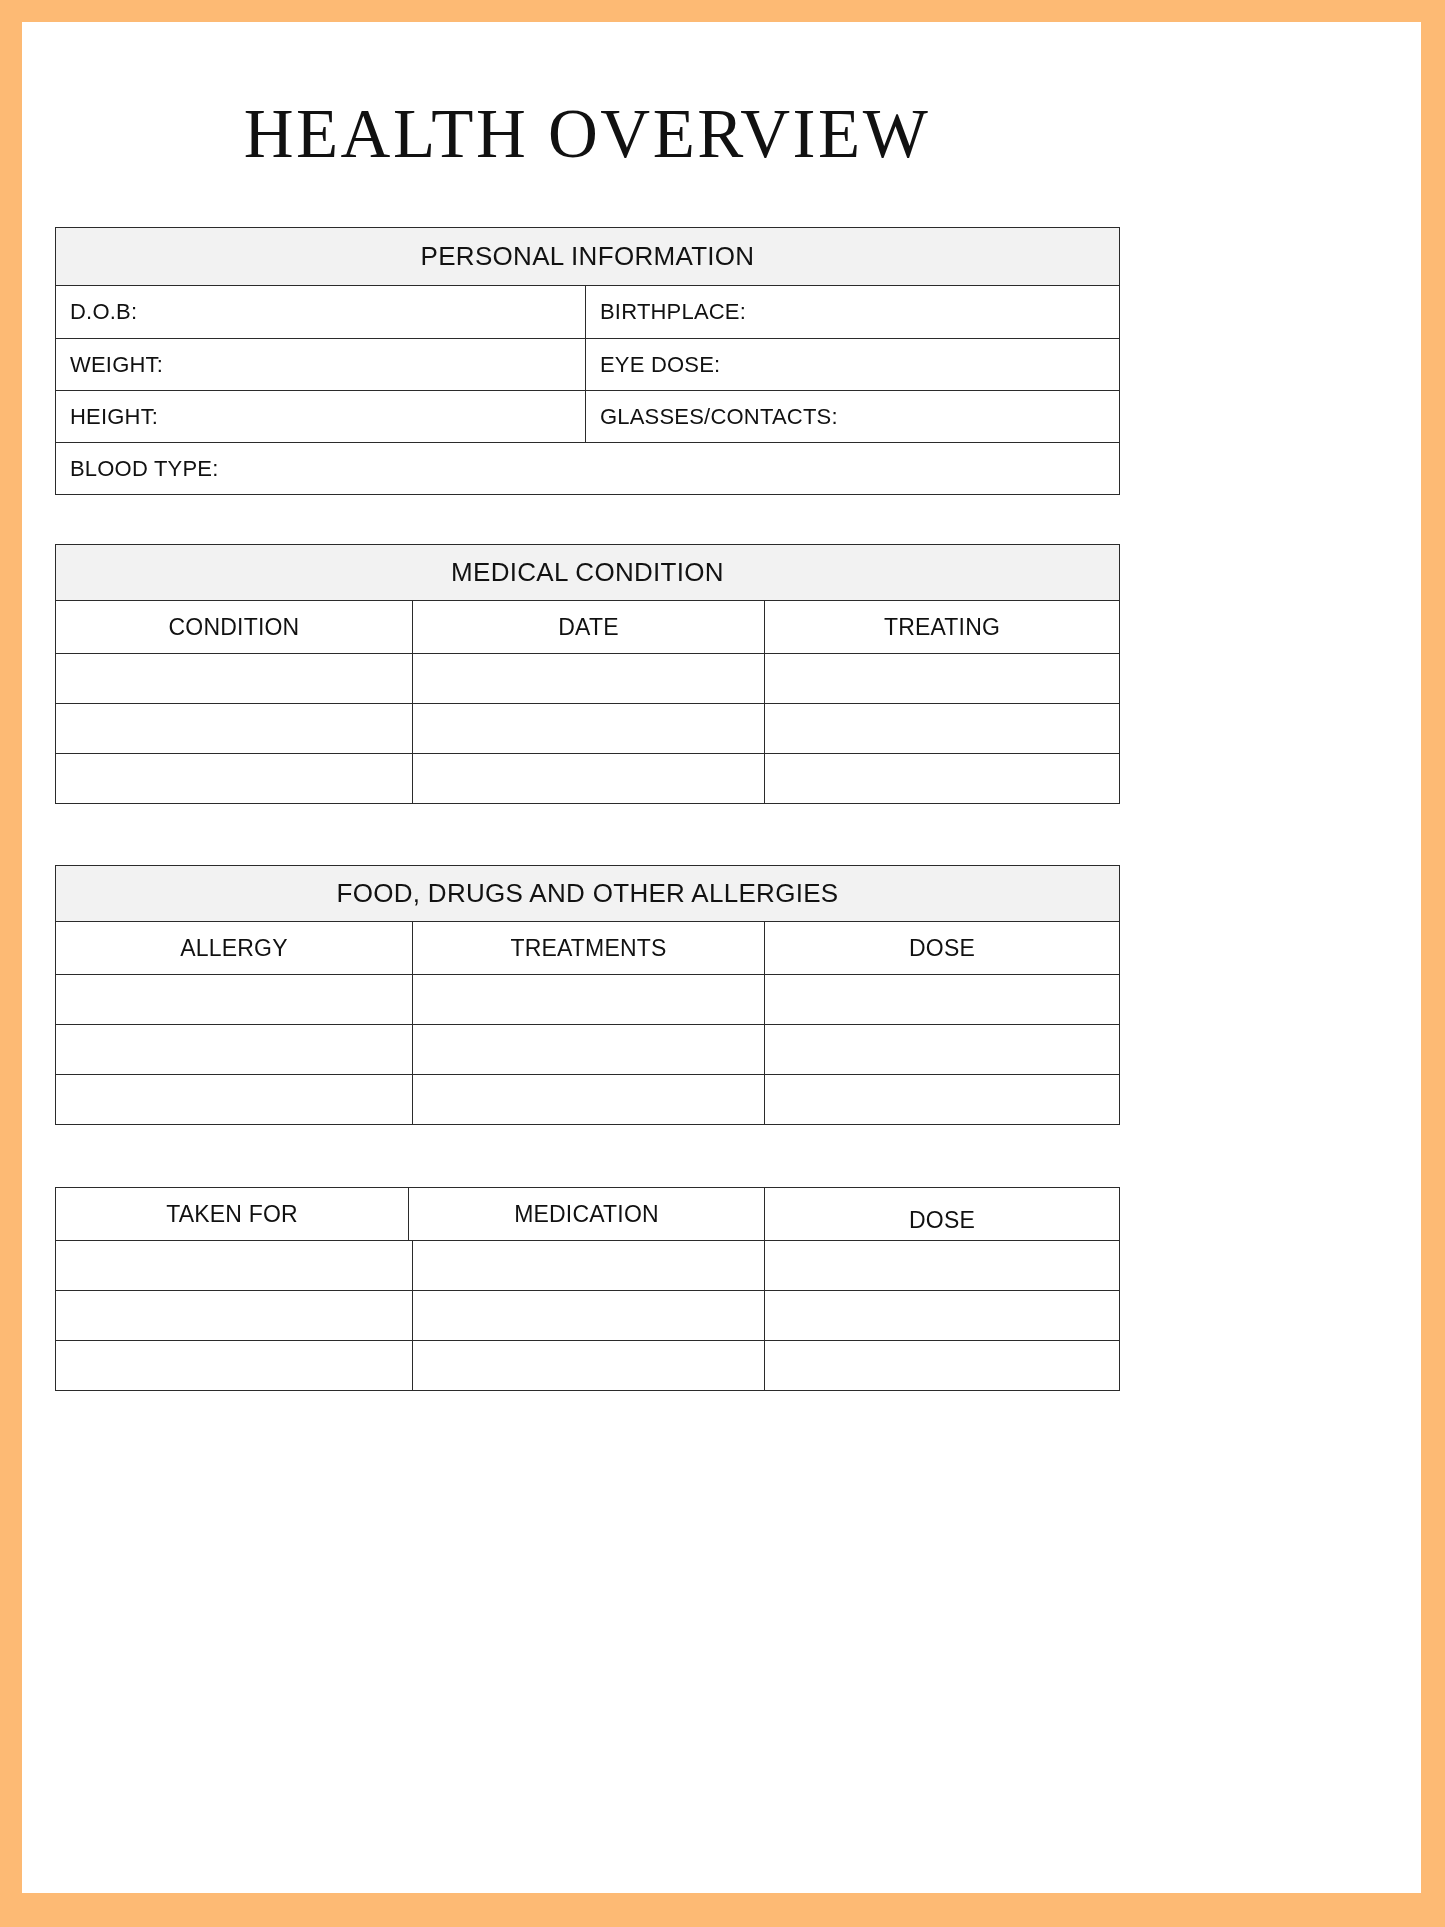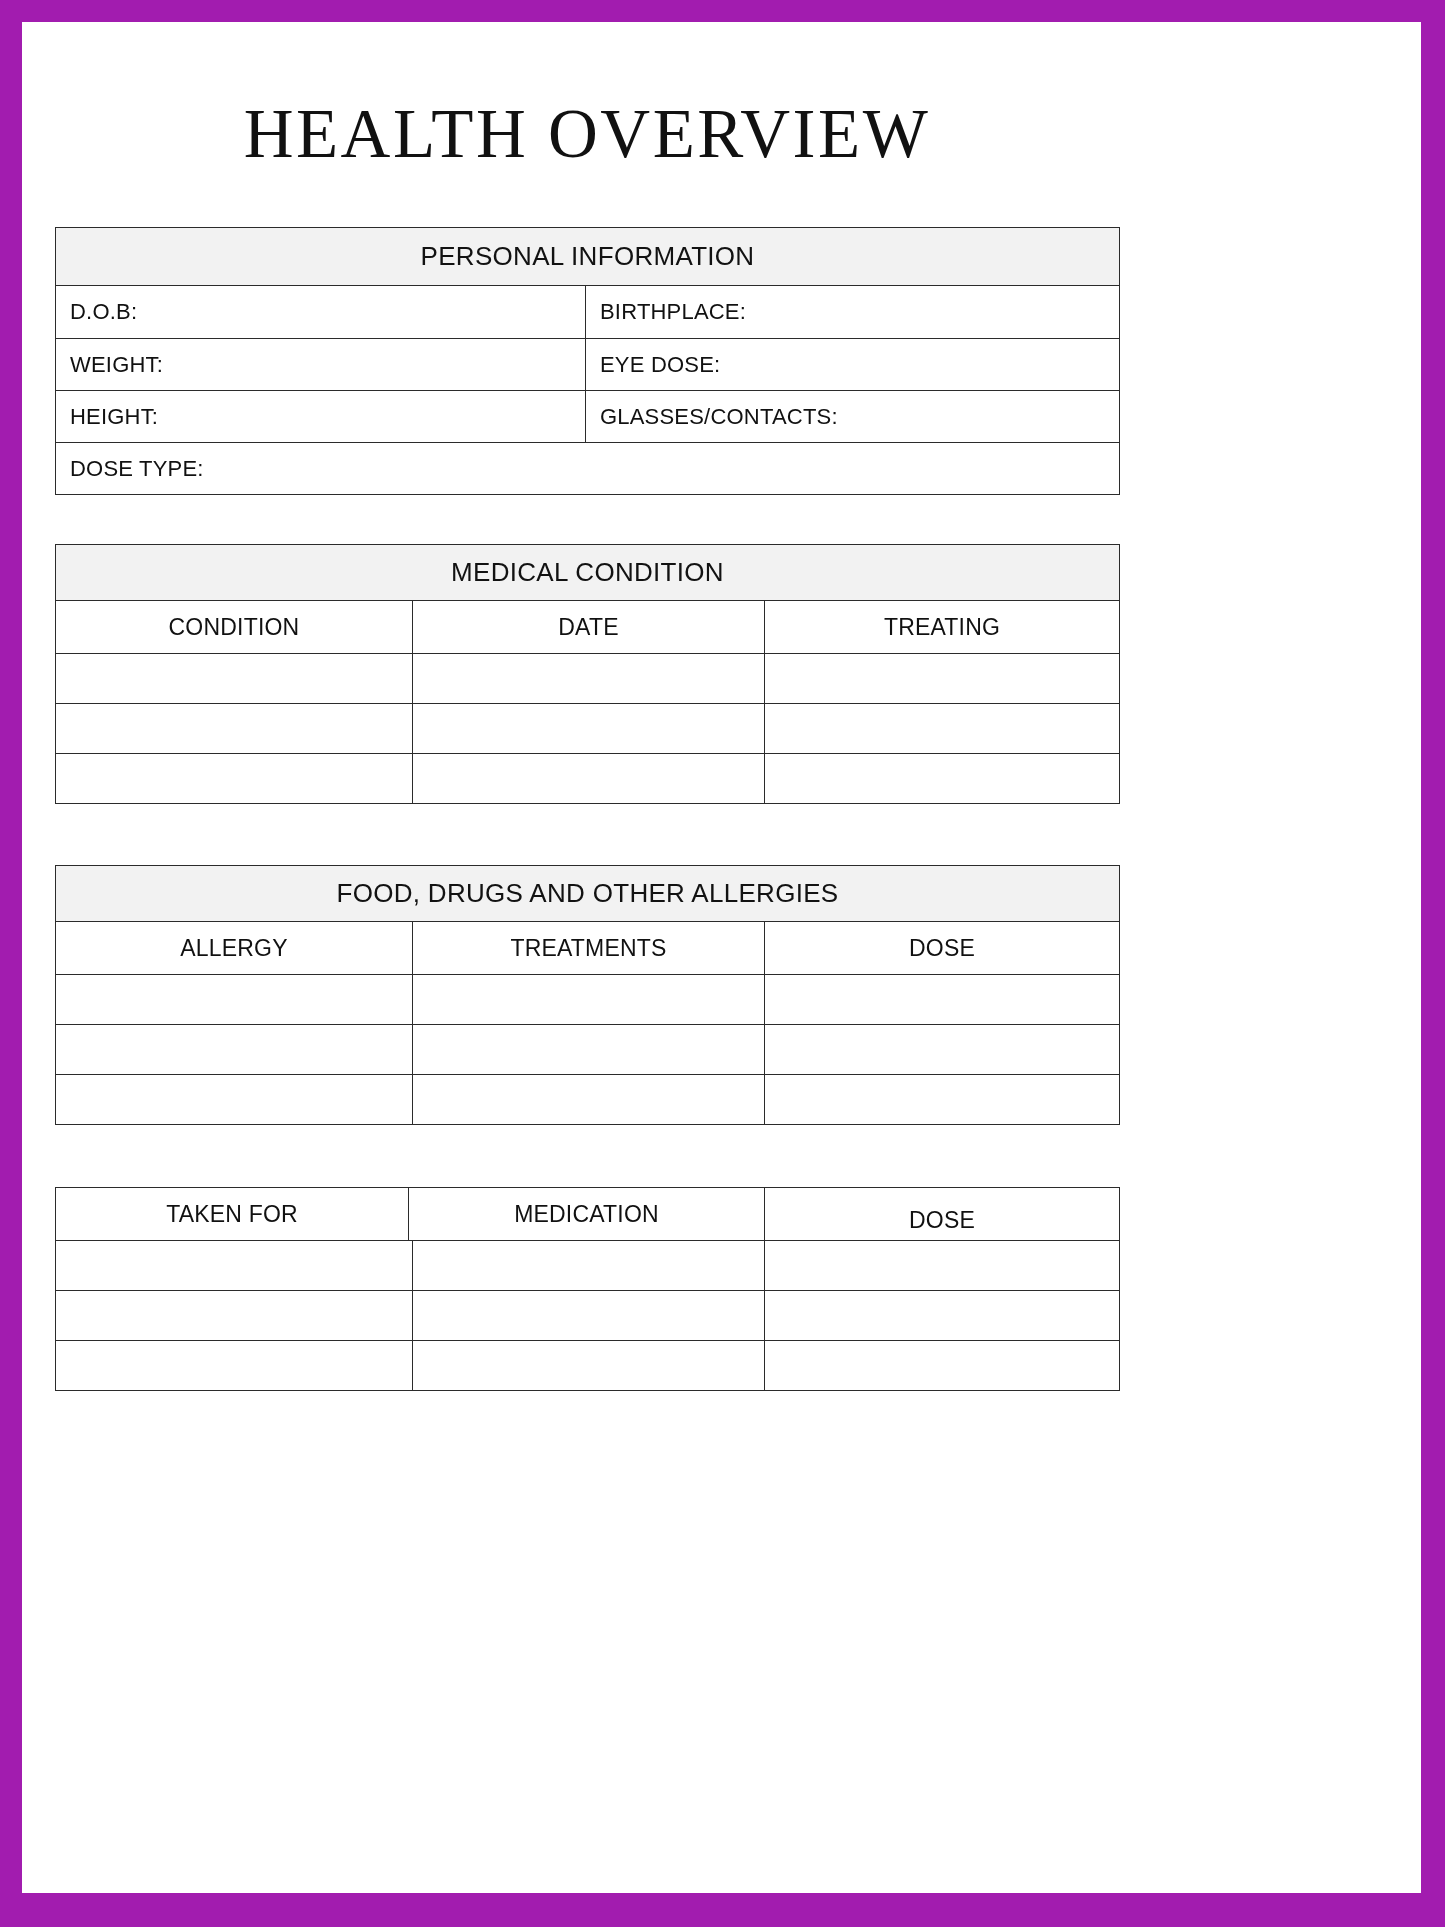--- a/index.html
+++ b/index.html
@@ -9,21 +9,21 @@
     height: 1927px;
     background: #1c1c1c;
     font-family: "Liberation Sans", sans-serif;
   }
 
   #page-frame {
     position: absolute;
     left: 0; top: 0;
     width: 1445px;
     height: 1927px;
-    background: #a21caf;
+    background: #fdba74;
     padding: 22px 24px 34px 22px;
   }
 
   #sheet {
     position: relative;
     width: 100%;
     height: 100%;
     background: #ffffff;
     overflow: hidden;
   }
@@ -136,21 +136,21 @@
         <div class="cell pi-cell pi-left">WEIGHT:</div>
         <div class="cell pi-cell pi-right">EYE DOSE:</div>
       </div>
 
       <div class="grid-row pi-row">
         <div class="cell pi-cell pi-left">HEIGHT:</div>
         <div class="cell pi-cell pi-right">GLASSES/CONTACTS:</div>
       </div>
 
       <div class="grid-row pi-row">
-        <div class="cell pi-cell pi-left">DOSE TYPE:</div>
+        <div class="cell pi-cell pi-left">BLOOD TYPE:</div>
       </div>
     </div>
 
     <div class="block" id="medical-block">
       <div class="band sec-band">MEDICAL CONDITION</div>
 
       <div class="grid-row hdr-row">
         <div class="cell hdr-cell c1">CONDITION</div>
         <div class="cell hdr-cell c2">DATE</div>
         <div class="cell hdr-cell c3">TREATING</div>

